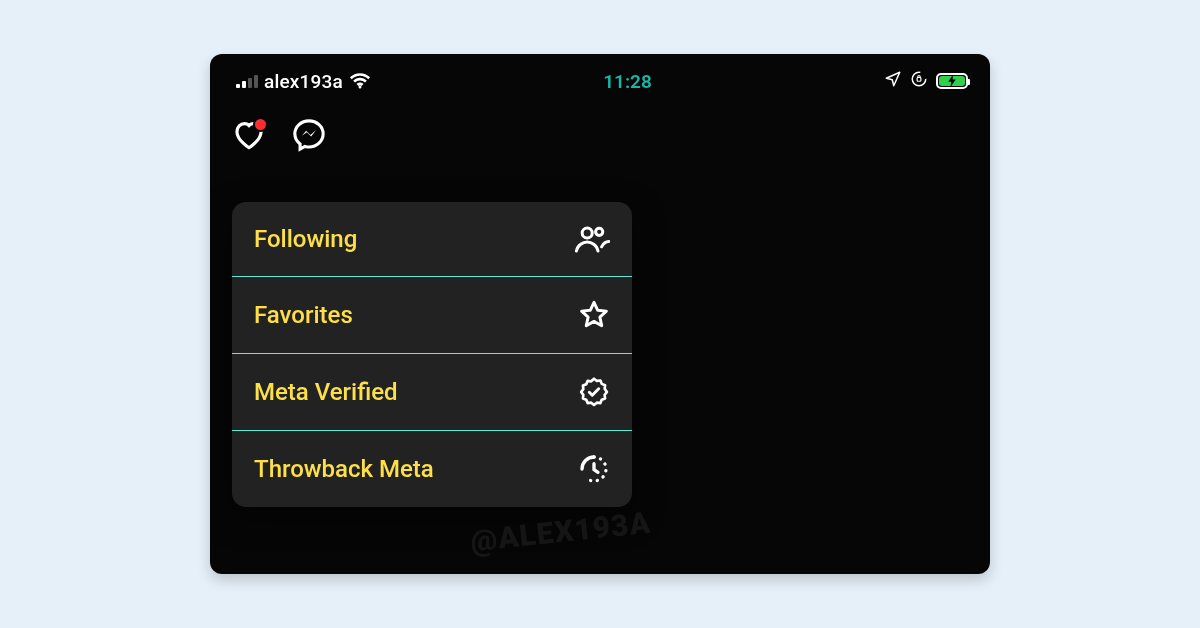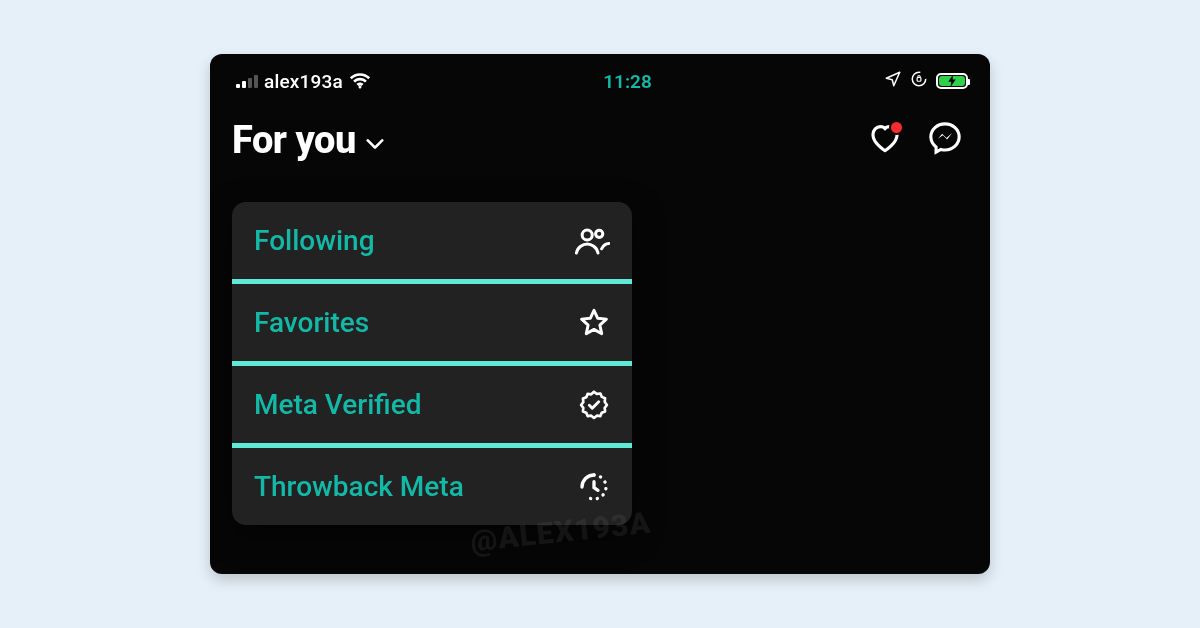--- a/index.html
+++ b/index.html
@@ -114,26 +114,26 @@
     left:22px; top:148px;
     width:400px;
     background:#222223;
     border-radius:14px;
     overflow:hidden;
     box-shadow:0 10px 30px rgba(0,0,0,.5);
   }
   .menu-item{
     display:flex; align-items:center; justify-content:space-between;
     padding: 22px 22px;
-    font-size:28px;
+    font-size:24px;
     font-weight:500;
-    color:#14b8a6;
+    color:#fde047;
     cursor:pointer;
   }
-  .menu-item + .menu-item{ border-top:5px solid #5eead4; }
+  .menu-item + .menu-item{ border-top:1px solid #5eead4; }
   .menu-icon{ display:flex; align-items:center; }
 
   
   .wm-text{
     position:absolute;
     right:18px; bottom:90px;
     font-size:11px;
     letter-spacing:2.5px;
     color:#6d6e72;
     font-weight:500;
@@ -190,28 +190,20 @@
         <span class="battery">
           <span class="fill"></span>
           <svg class="bolt" width="10" height="12" viewBox="0 0 12 16">
               <path d="M7 0 1 9h4l-1 7 7-10H7l0-6z" fill="#060606"></path>
             </svg>
         </span>
       </div>
     </div>
 
     <div class="appheader">
-      <div class="title-wrap">
-        <span class="title">For you</span>
-        <span class="chev-down">
-          <svg width="18" height="12" viewBox="0 0 20 12">
-              <path d="M2 2l8 8 8-8" fill="none" stroke="#fff" stroke-width="3" stroke-linecap="round" stroke-linejoin="round"></path>
-            </svg>
-        </span>
-      </div>
 
       <div class="header-icons">
         <span class="heart-wrap">
           <svg width="34" height="32" viewBox="0 0 24 22">
             <path d="M12 20s-8.5-5.2-8.5-11.3C3.5 5.2 6 3 8.7 3c1.8 0 3 1 3.3 1.5C12.3 4 13.5 3 15.3 3 18 3 20.5 5.2 20.5 8.7 20.5 14.8 12 20 12 20z" fill="none" stroke="#fff" stroke-width="2.2" stroke-linejoin="round"></path>
           </svg>
           <span class="heart-dot"></span>
         </span>
         <span>
           <svg width="34" height="34" viewBox="0 0 24 24">

